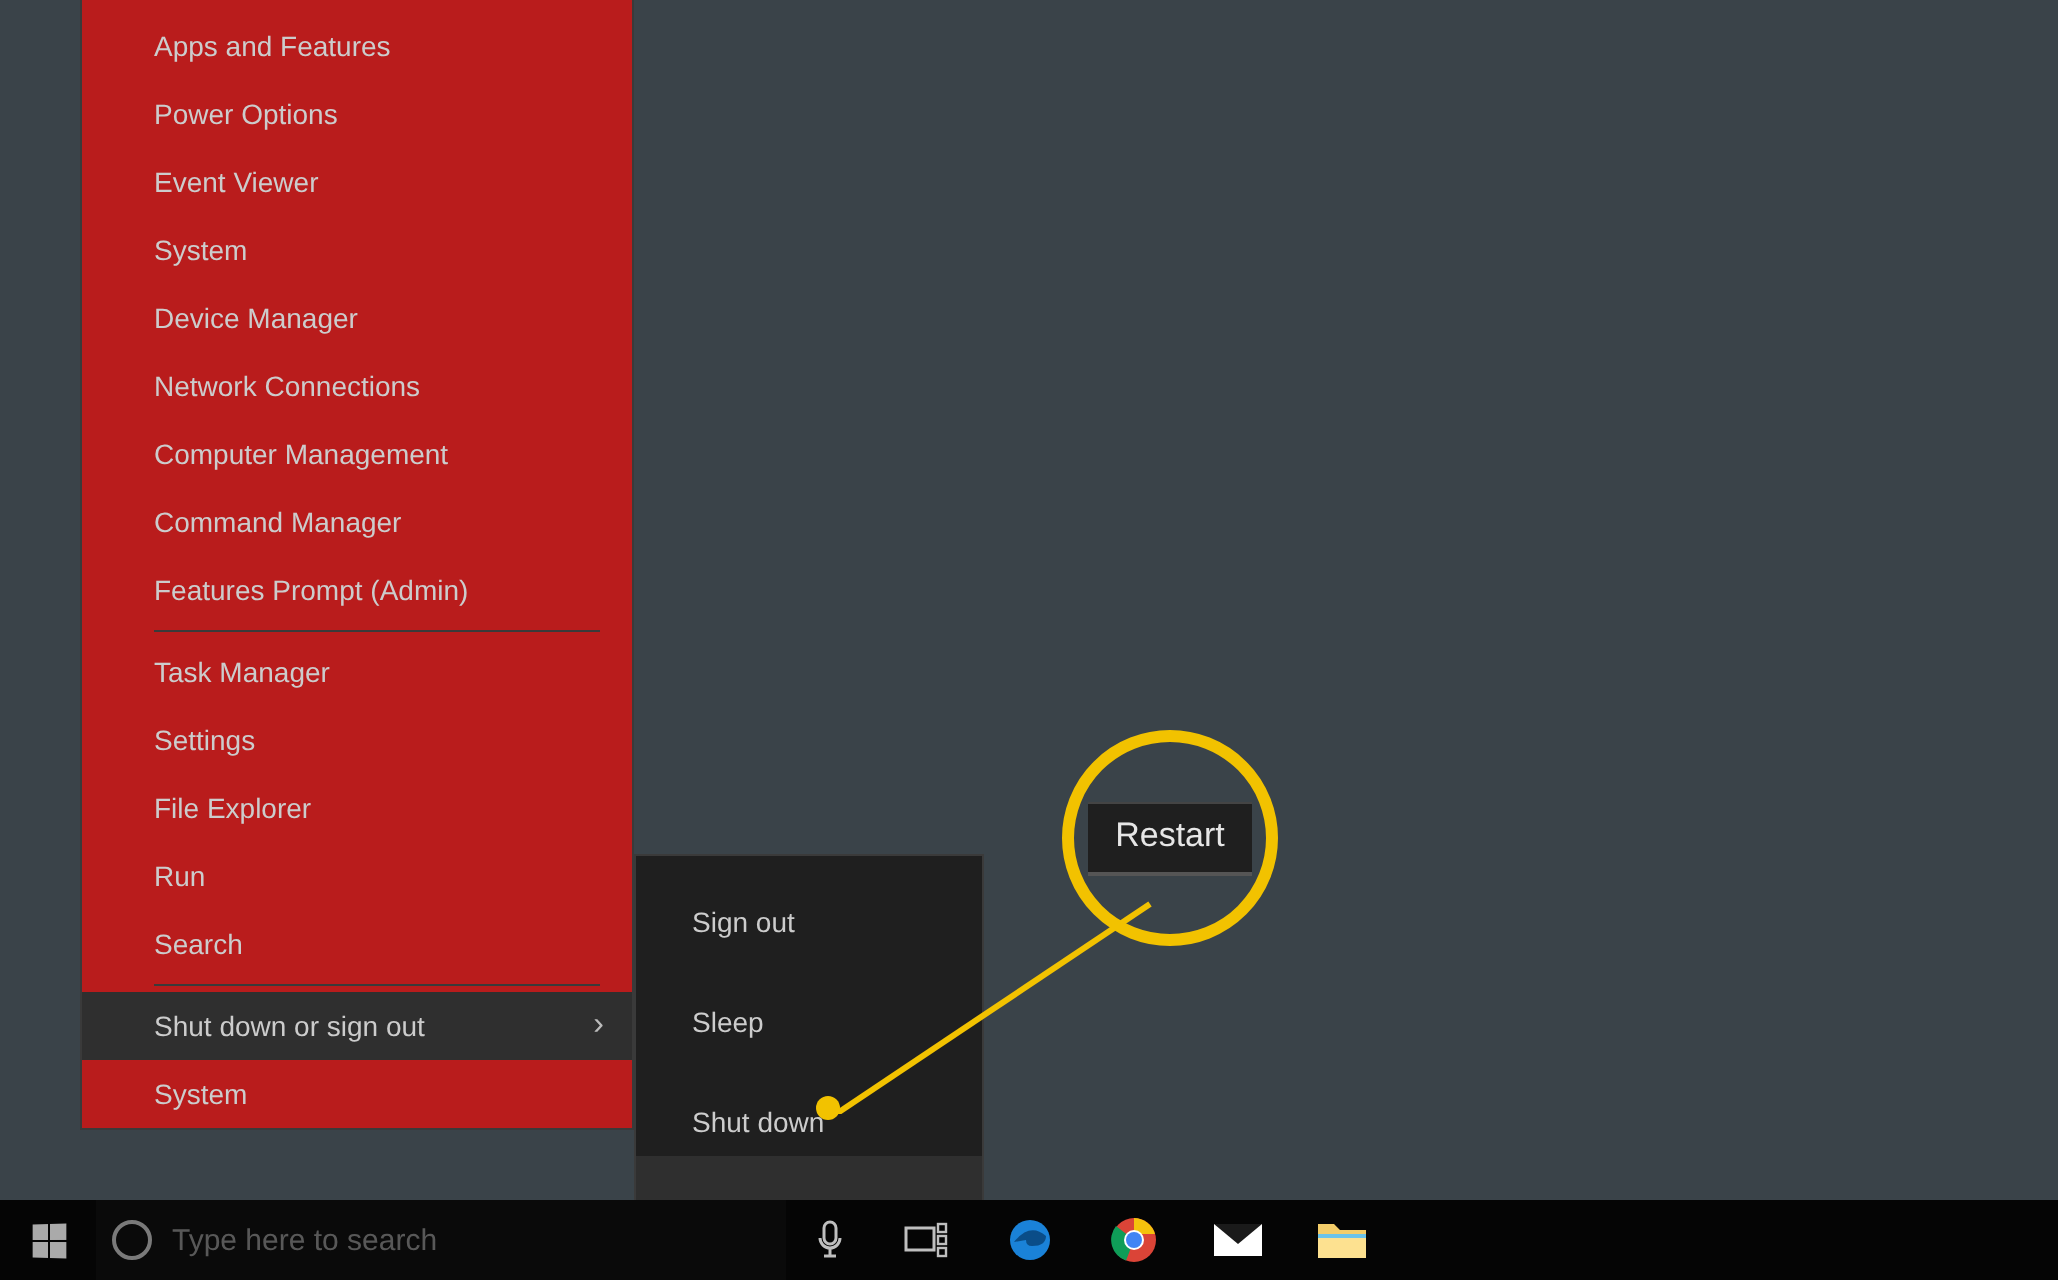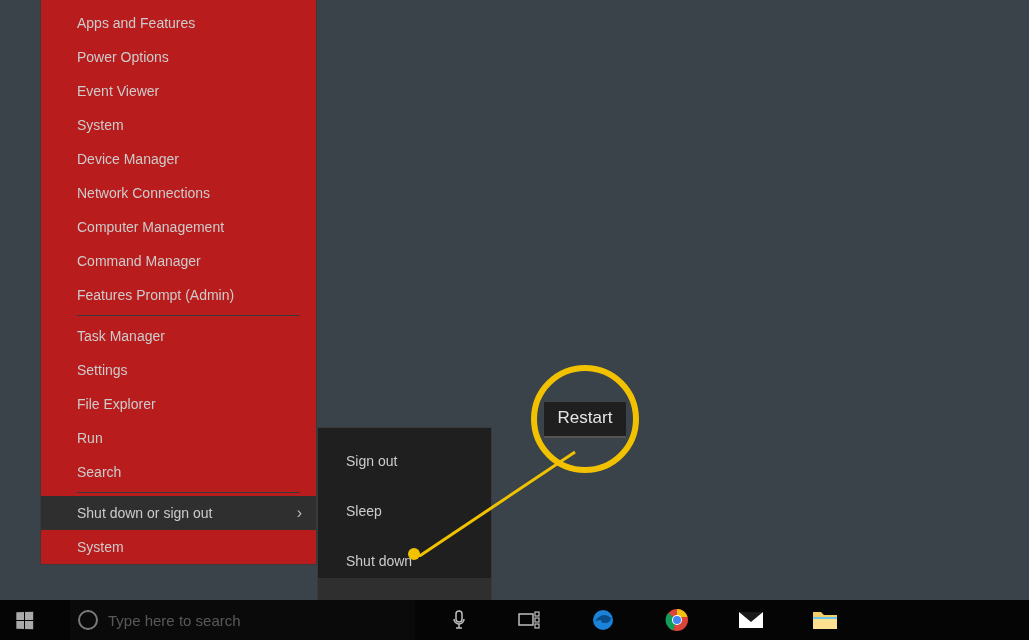--- a/index.html
+++ b/index.html
@@ -73,21 +73,20 @@
     }
     .taskbar {
       position: absolute;
       bottom: 0;
       left: 0;
       width: 100%;
       height: 40px;
       background: #050505;
       display: flex;
       align-items: center;
-      gap: 22px;
     }
     .start-button {
       width: 48px;
       height: 100%;
       display: flex;
       align-items: center;
       justify-content: center;
     }
     .search-box {
       flex: 0 0 345px;

